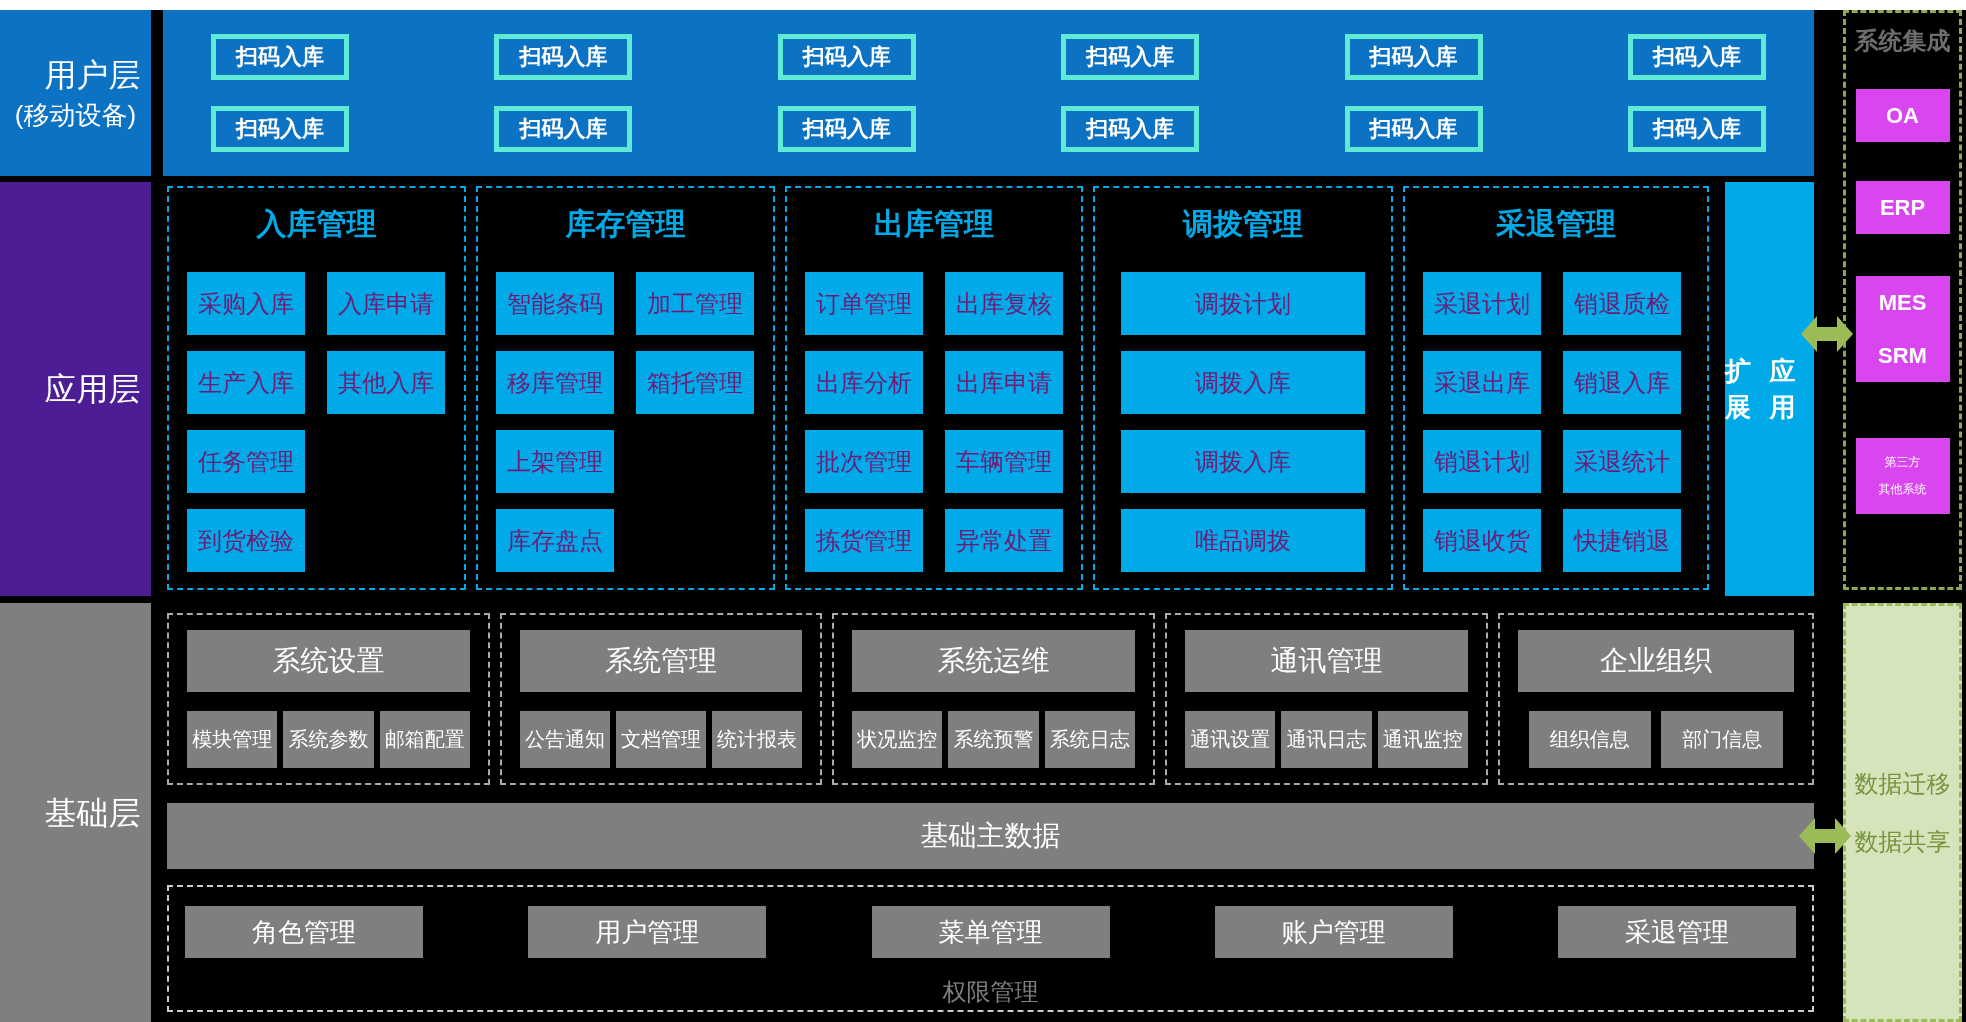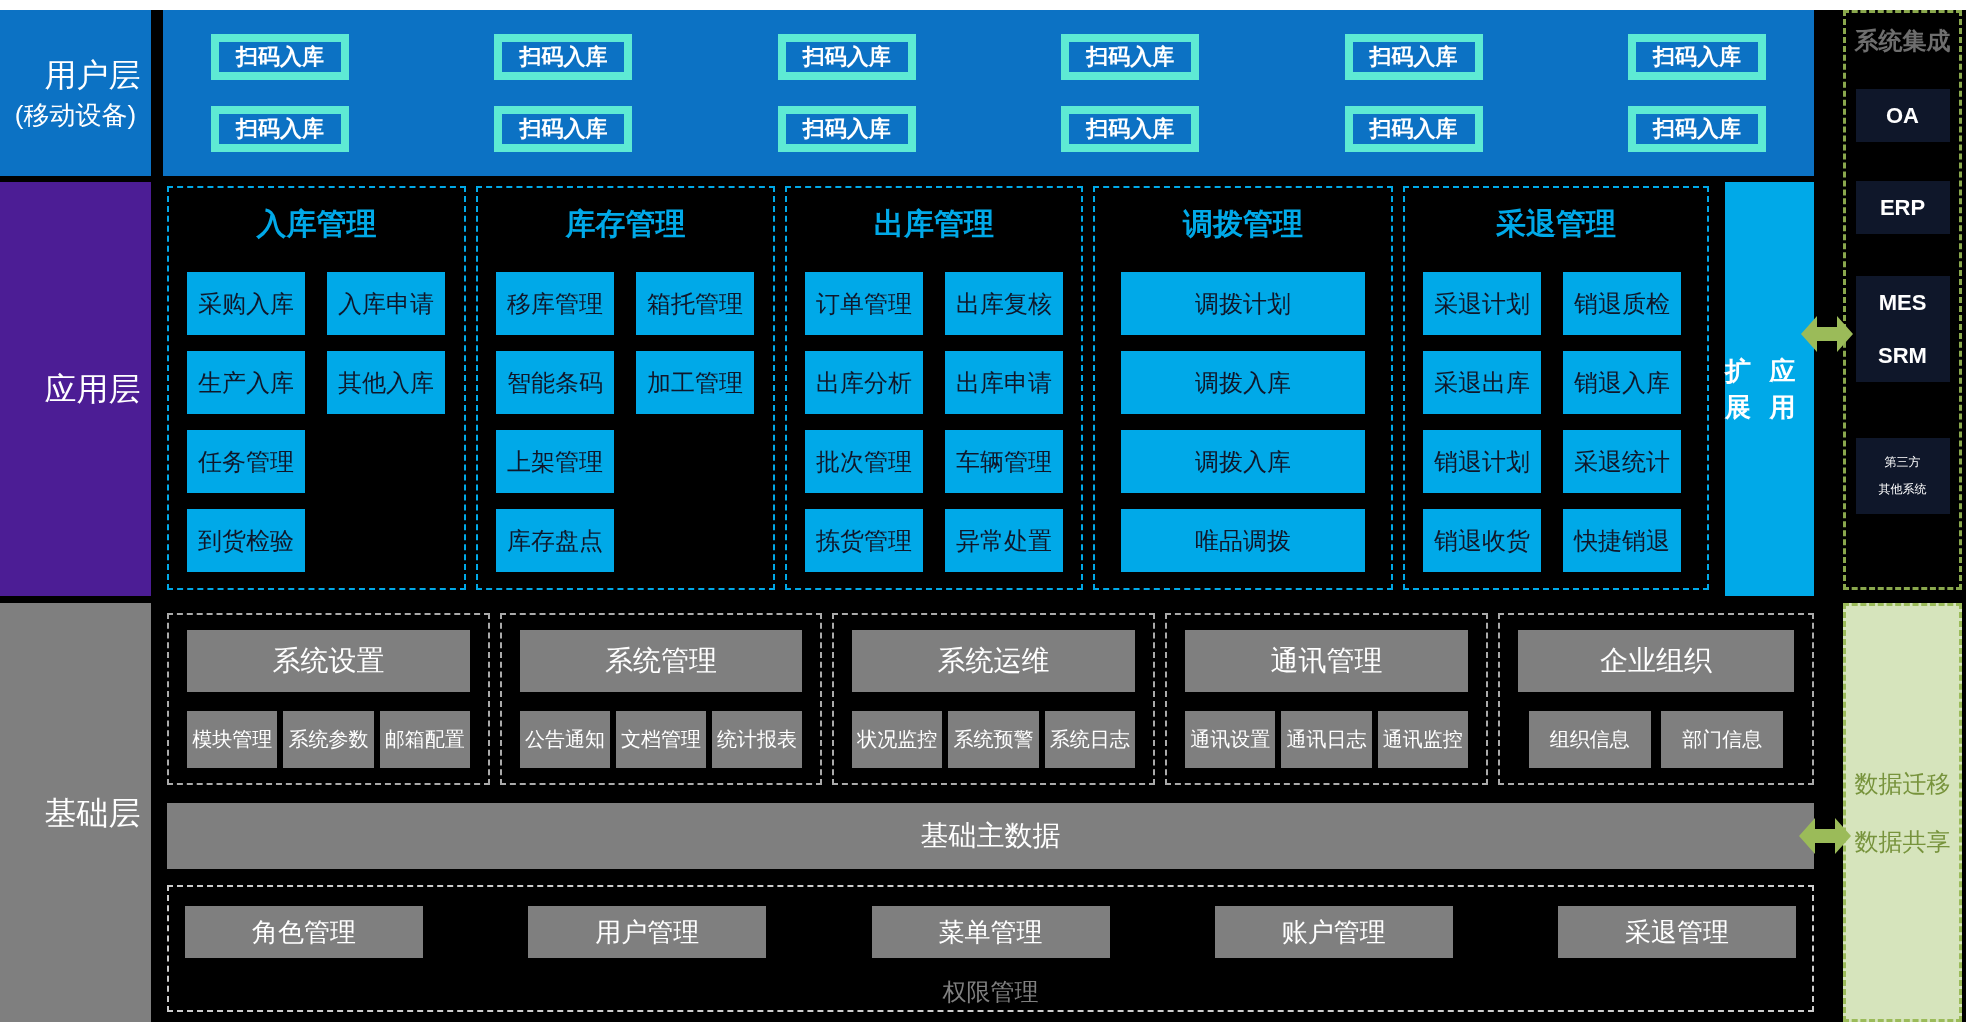--- a/index.html
+++ b/index.html
@@ -12,45 +12,45 @@
   .layer-user{top:10px;height:166px;background:#0c72c4;}
   .layer-app{top:182px;height:414px;background:#4c1d95;}
   .layer-base{top:603px;height:419px;background:#7f7f7f;}
   .layer-line{font-size:32px;line-height:44px;margin-left:34px;}
   .layer-sub{font-size:26px;line-height:36px;}
 
   
   .top-band{position:absolute;left:163px;top:10px;width:1651px;height:166px;background:#0c72c4;
             display:flex;flex-direction:column;justify-content:center;gap:26px;padding:0;box-sizing:border-box;}
   .btn-row{display:flex;justify-content:space-between;padding:0 48px;}
-  .scan-btn{width:138px;height:46px;border:8px solid #5eead4;box-sizing:border-box;display:flex;align-items:center;justify-content:center;
+  .scan-btn{width:138px;height:46px;border:5px solid #5eead4;box-sizing:border-box;display:flex;align-items:center;justify-content:center;
             color:#ffffff;font-size:22px;font-weight:bold;background:transparent;}
 
   
   .app-group{position:absolute;top:186px;height:404px;border:2px dashed #00a9e8;box-sizing:border-box;}
   .g1{left:167px;width:299px;}
   .g2{left:476px;width:299px;}
   .g3{left:785px;width:298px;}
   .g4{left:1093px;width:300px;}
   .g5{left:1403px;width:306px;}
   .group-title{margin-top:18px;text-align:center;color:#00a9e8;font-size:30px;font-weight:bold;line-height:36px;}
   .rows{margin-top:30px;display:flex;flex-direction:column;gap:16px;}
   .row{display:flex;gap:22px;padding:0 18px;}
   .row.center{padding:0 26px;}
-  .cbox{width:118px;height:63px;background:#00a9e8;color:#0f172a;font-size:24px;display:flex;align-items:center;justify-content:center;}
+  .cbox{width:118px;height:63px;background:#00a9e8;color:#701a75;font-size:24px;display:flex;align-items:center;justify-content:center;}
   .cbox.wide{flex:1;width:auto;}
 
   .ext-bar{position:absolute;left:1725px;top:182px;width:89px;height:414px;background:#00a9e8;
            display:flex;flex-direction:row;align-items:center;justify-content:center;color:#ffffff;font-size:26px;font-weight:bold;line-height:36px;}
 
   
   .integration{position:absolute;left:1843px;top:10px;width:119px;height:580px;border:3px dashed #8aa84d;box-sizing:border-box;
                display:flex;flex-direction:column;align-items:center;}
   .int-title{margin-top:12px;color:#6e6e6e;font-size:24px;font-weight:bold;}
-  .int-box{width:94px;height:53px;background:#0f172a;color:#ffffff;font-size:22px;font-weight:bold;
+  .int-box{width:94px;height:53px;background:#d946ef;color:#ffffff;font-size:22px;font-weight:bold;
            display:flex;flex-direction:column;align-items:center;justify-content:center;}
   .int-box:nth-of-type(1){margin-top:37px;}
   .int-box:nth-of-type(2){margin-top:32px;}
   .int-box:nth-of-type(3){margin-top:39px;}
   .int-box:nth-of-type(4){margin-top:42px;}
   .int-box.third{margin-top:56px;height:76px;font-size:12px;font-weight:normal;line-height:27px;}
 
   
   .base-group{position:absolute;top:613px;height:172px;border:2px dashed #aaaaaa;box-sizing:border-box;}
   .b1{left:167px;width:323px;}
@@ -135,26 +135,26 @@
       <div class="row">
         <span class="cbox">到货检验</span>
       </div>
     </div>
   </div>
 
   <div class="app-group g2">
     <div class="group-title">库存管理</div>
     <div class="rows">
       <div class="row">
+        <span class="cbox">智能条码</span>
+        <span class="cbox">加工管理</span>
+      </div>
+      <div class="row">
         <span class="cbox">移库管理</span>
         <span class="cbox">箱托管理</span>
-      </div>
-      <div class="row">
-        <span class="cbox">智能条码</span>
-        <span class="cbox">加工管理</span>
       </div>
       <div class="row">
         <span class="cbox">上架管理</span>
       </div>
       <div class="row">
         <span class="cbox">库存盘点</span>
       </div>
     </div>
   </div>
 

